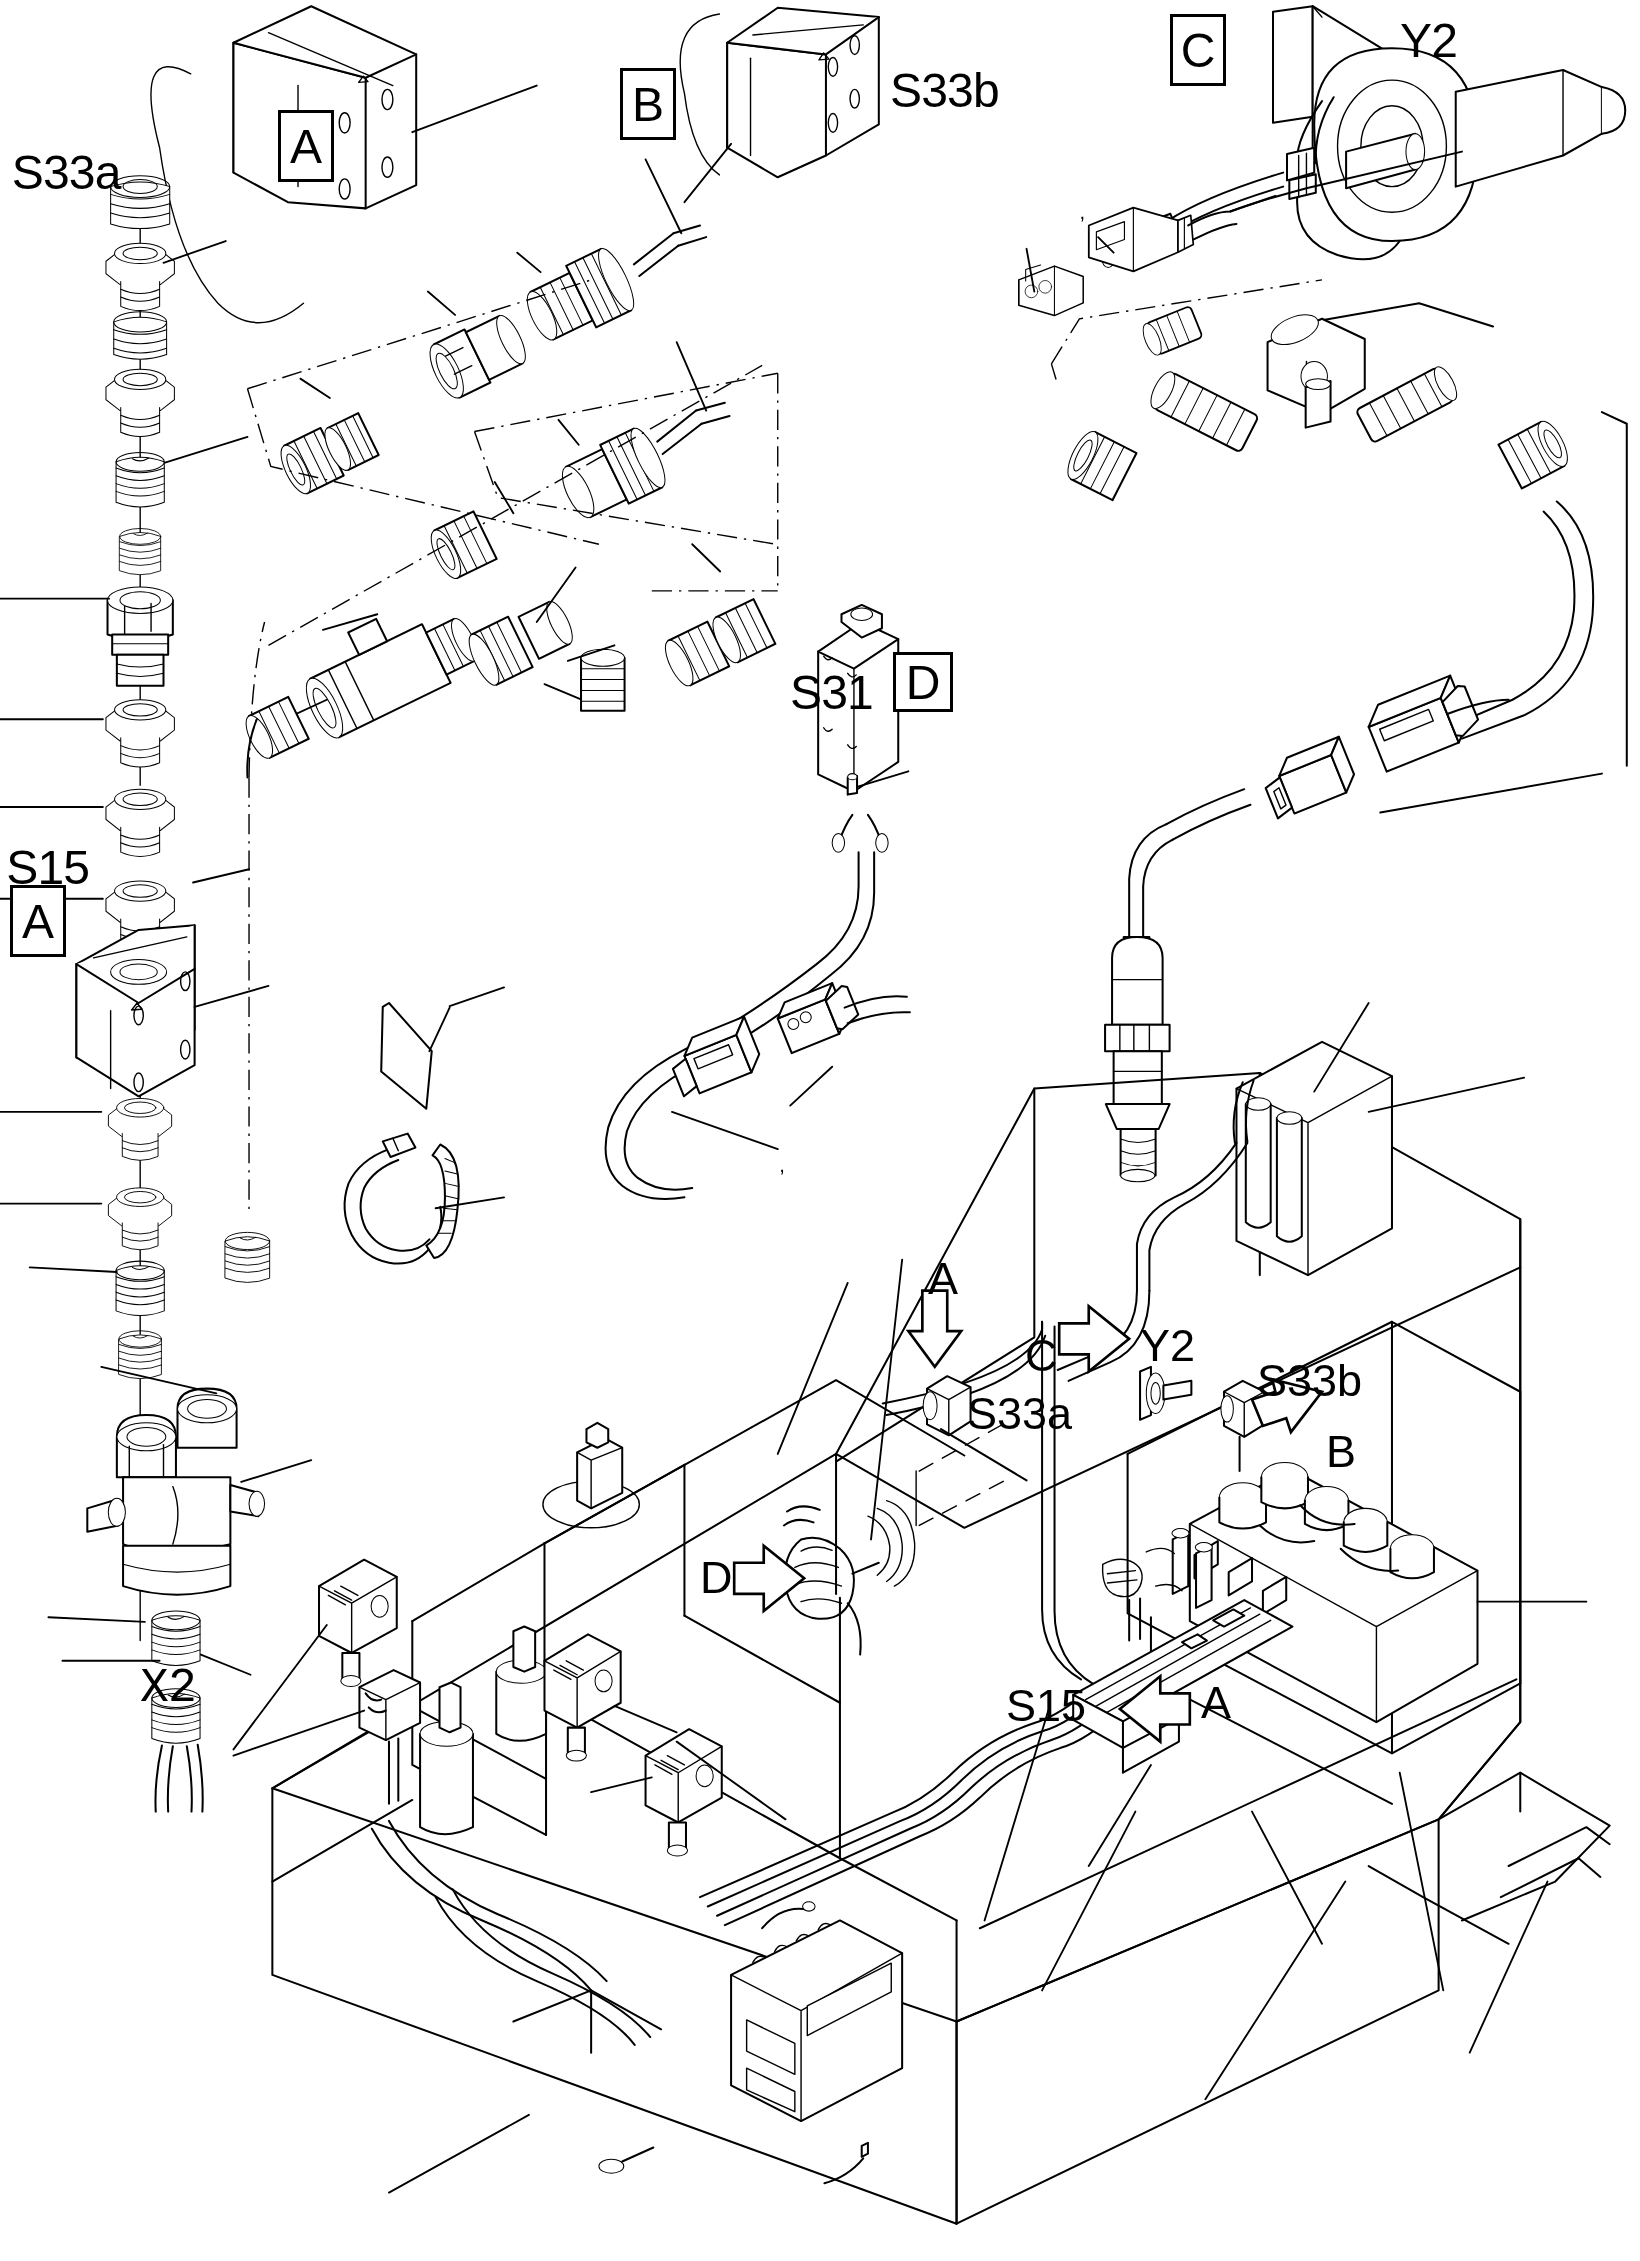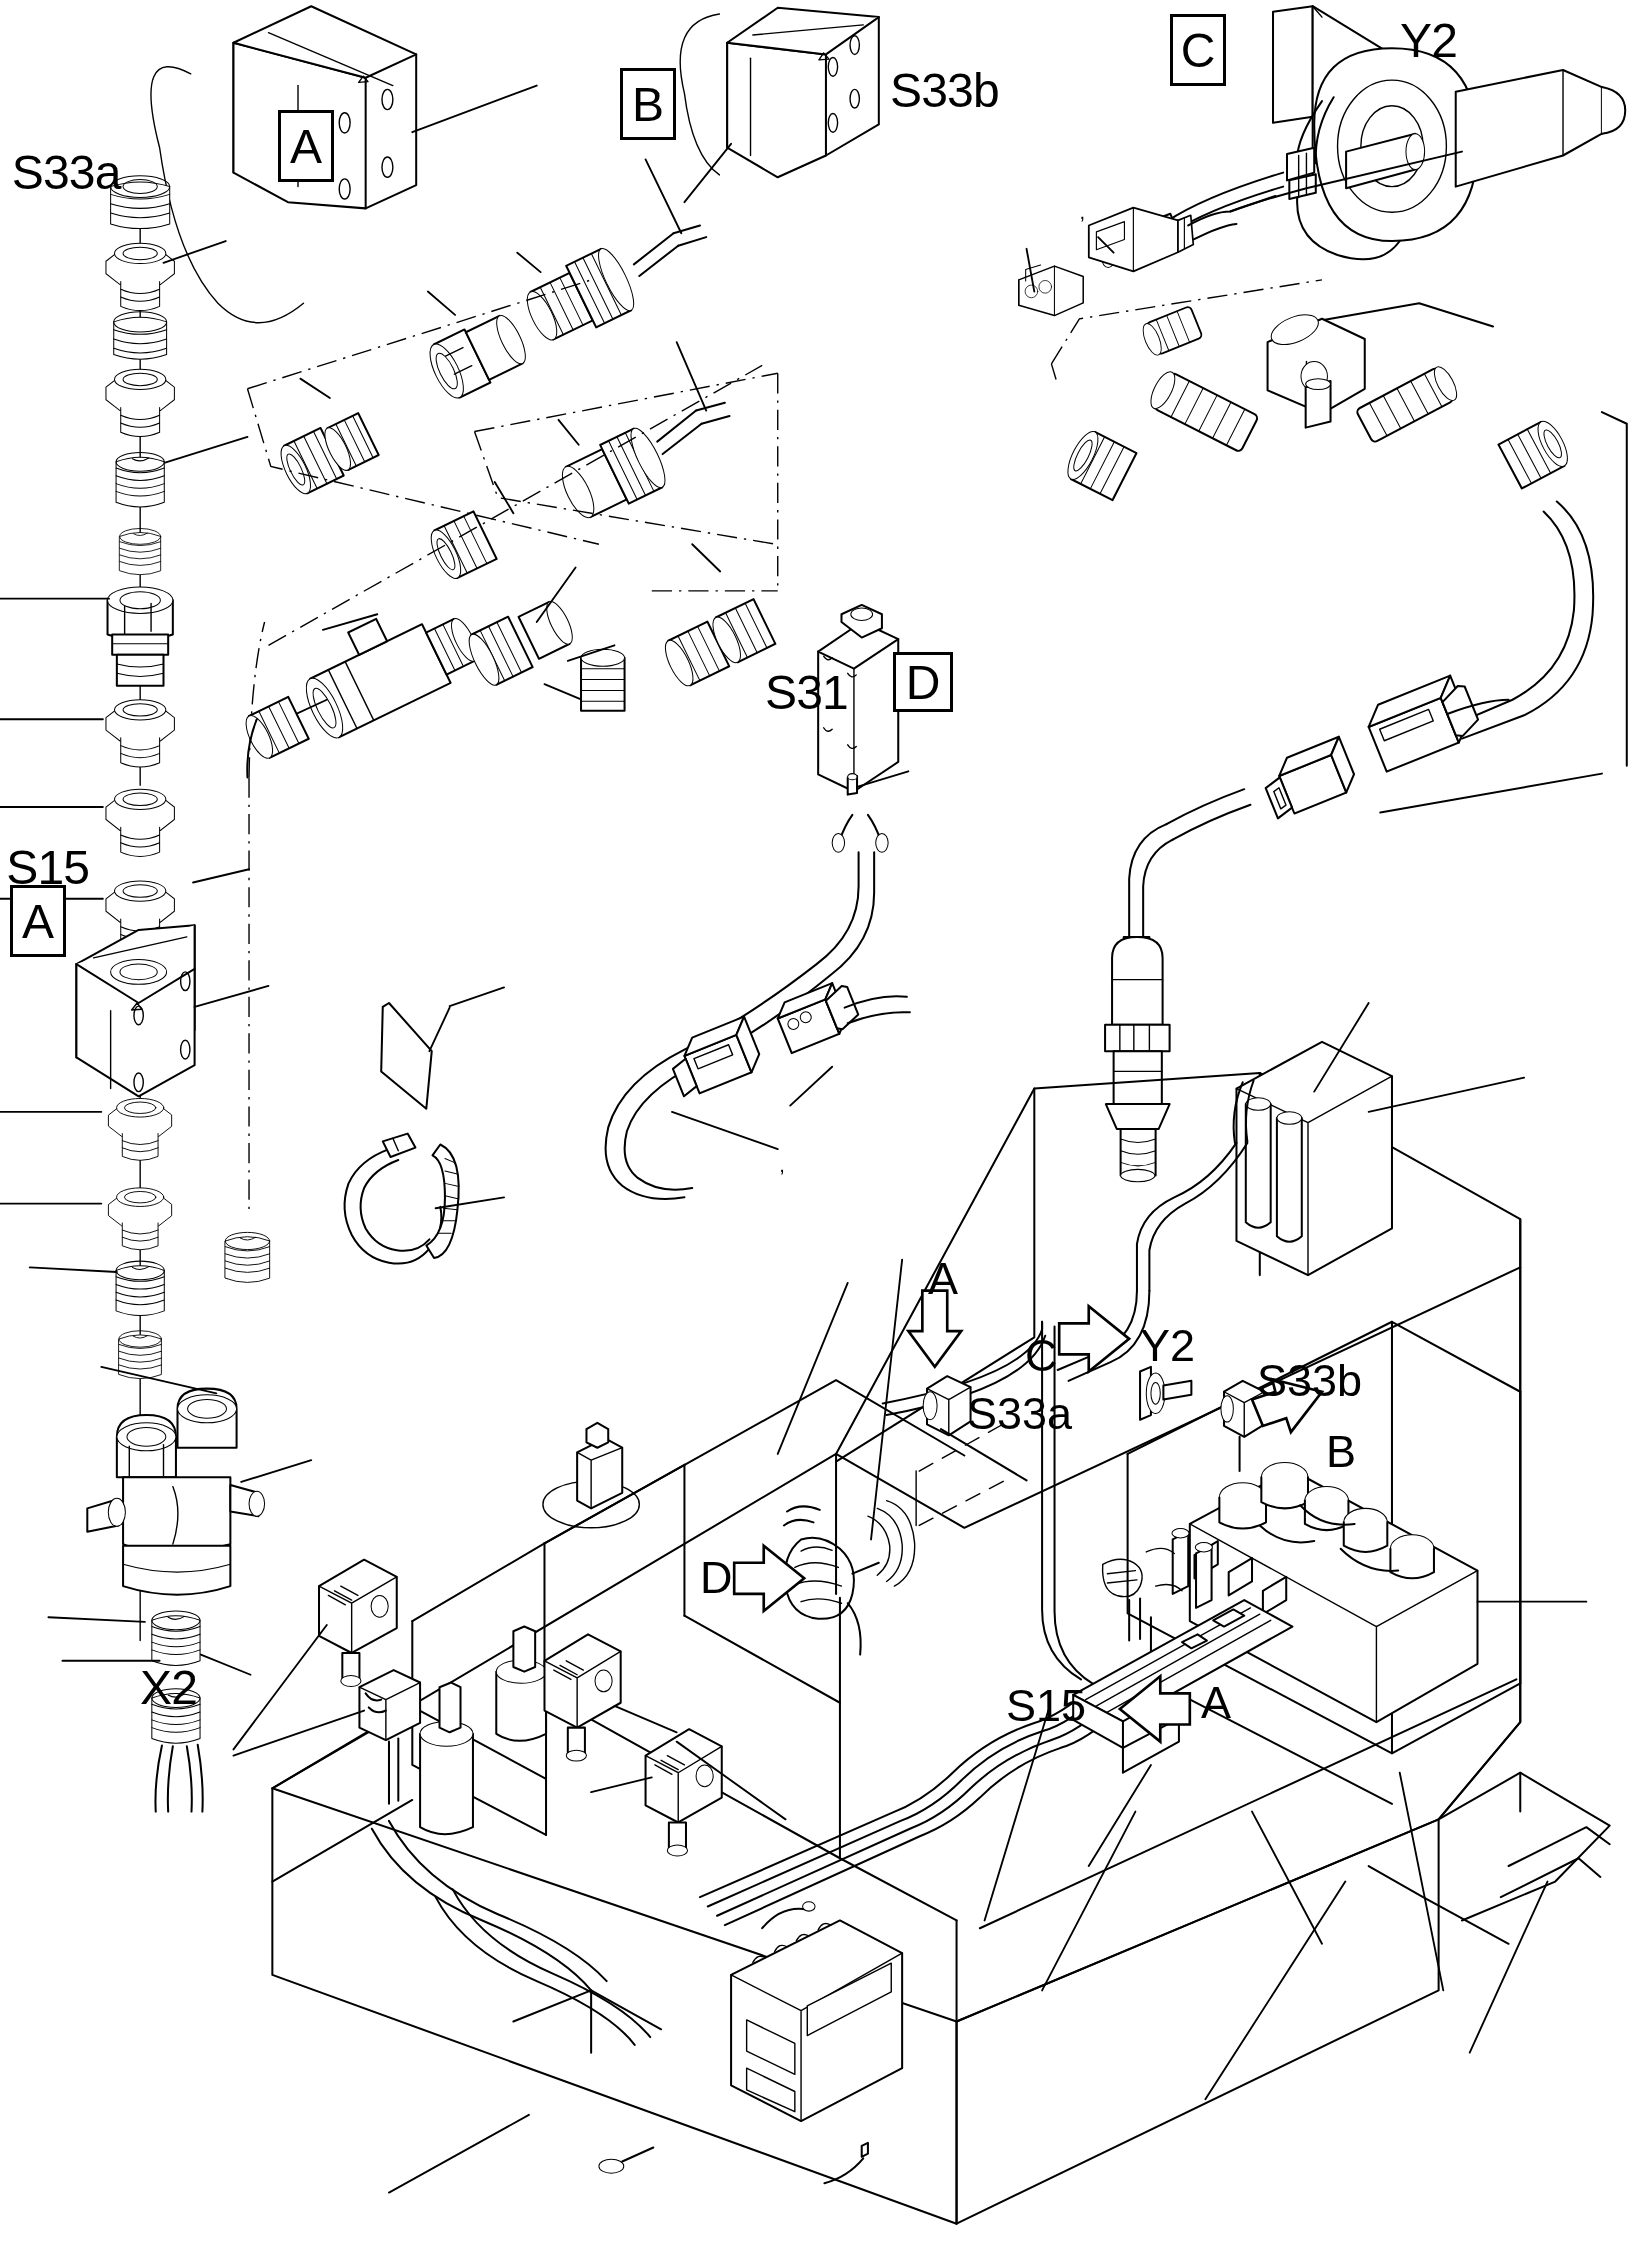--- a/index.html
+++ b/index.html
@@ -821,23 +821,23 @@
       <path class="arw" d="M944,2010 L982,2010 L982,1988 L1034,2030 L982,2072 L982,2050 L944,2050 Z"></path>
 
       <path class="arw" d="M1530,2178 L1492,2178 L1492,2156 L1440,2198 L1492,2240 L1492,2218 L1530,2218 Z"></path>
     </g>
   </svg>
 
   <div>
     <div class="lbl lbl-big" style="left:11.7px;  top:149px;">S33a</div>
     <div class="lbl lbl-big" style="left:890px;top:67px;">S33b</div>
     <div class="lbl lbl-big" style="left:1400px;top:17px;">Y2</div>
-    <div class="lbl lbl-big" style="left:765px; top:669px;">S31</div>
+    <div class="lbl lbl-big" style="left:790px; top:669px;">S31</div>
     <div class="lbl lbl-big" style="left:6.2px;   top:844px;">S15</div>
-    <div class="lbl lbl-big" style="left:140px; top:1664px;">X2</div>
+    <div class="lbl lbl-big" style="left:140px; top:1664px;font-family:Liberation Mono, monospace;">X2</div>
   </div>
 
   <div>
     <div class="callout-box" style="left:278px;  top:110px;  width:56px;  height:72px;">A</div>
     <div class="callout-box" style="left:620px;  top:68px;   width:56px;  height:72px;">B</div>
     <div class="callout-box" style="left:1170px; top:14px;   width:56px;  height:72px;">C</div>
     <div class="callout-box" style="left:893px; top:652px;  width:60px;  height:60px;">D</div>
     <div class="callout-box" style="left:10px;   top:885px; width:56px;  height:72px;">A</div>
   </div>
 

